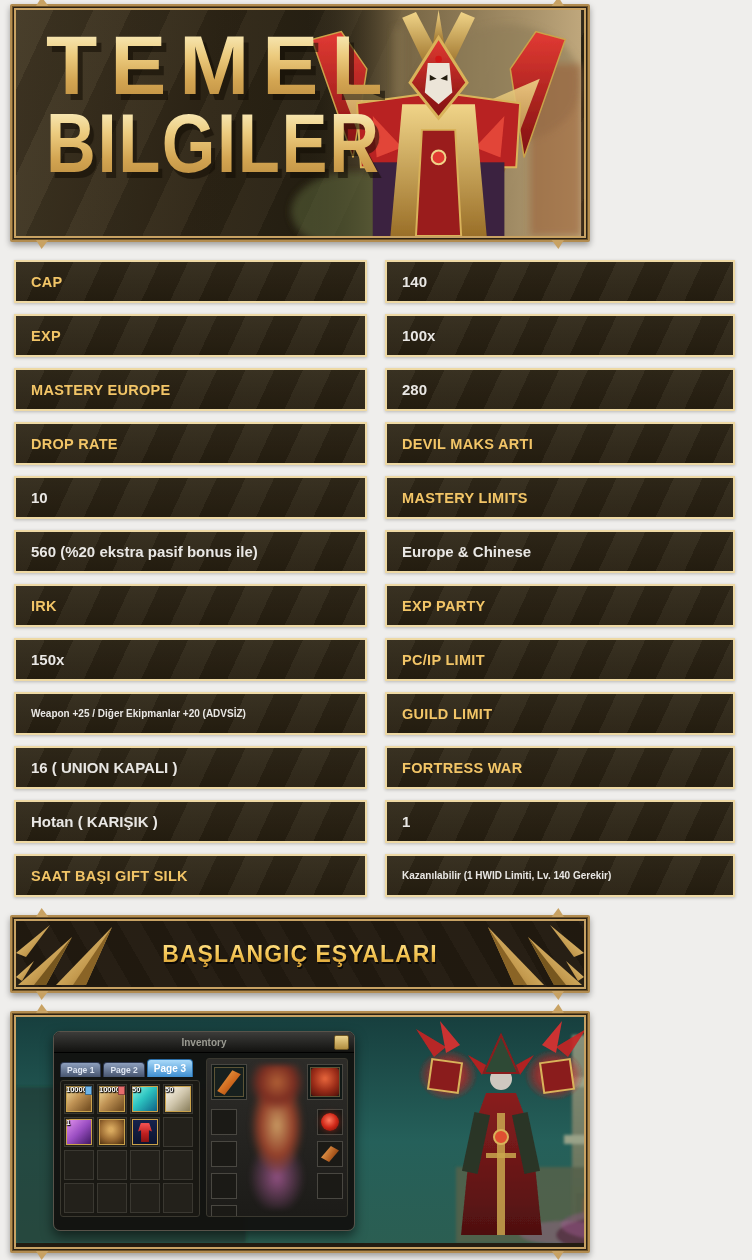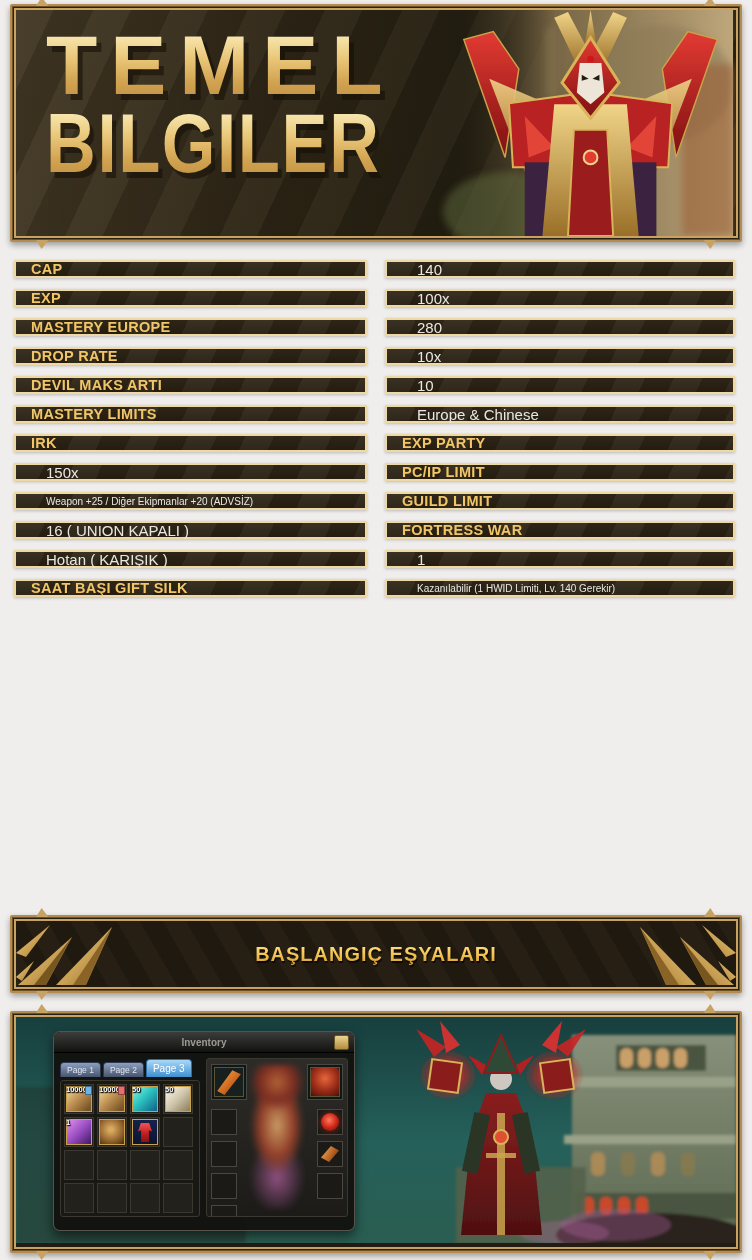--- a/index.html
+++ b/index.html
@@ -4,21 +4,21 @@
 <style>
   html,body{margin:0;padding:0;}
   body{
     width:752px;height:1260px;overflow:hidden;position:relative;
     background:#efeeec;
     font-family:"Liberation Sans",sans-serif;
   }
 
   
   .gold-frame{
-    position:absolute;left:10px;width:732px;
+    position:absolute;left:10px;width:580px;
     border:2px solid #b28c50;background:#2a2115;padding:2px;
     box-sizing:border-box;border-radius:2px;
     box-shadow:0 3px 6px rgba(0,0,0,.35), inset 0 0 0 1px #6d5227;
   }
   .frame-inner{
     width:100%;height:100%;box-sizing:border-box;
     border:2px solid #c8a263;background:#241c11;position:relative;overflow:hidden;
   }
   .orn{position:absolute;width:20px;height:9px;background:#c8a263;
        clip-path:polygon(0 100%,28% 0,62% 100%);z-index:3;}
@@ -45,41 +45,41 @@
   }
   .hero-line.l1{font-size:84px;letter-spacing:13px;}
   .hero-line.l2{font-size:84px;letter-spacing:2px;transform:scaleX(.82);}
 
   
   #info-table{
     position:absolute;top:260px;left:14px;width:721px;
     display:grid;grid-template-columns:353px 350px;gap:11px 18px;
   }
   .info-box{
-    height:18px;box-sizing:border-box;display:flex;align-items:center;
+    height:43px;box-sizing:border-box;display:flex;align-items:center;
     padding:0 15px;border:2px solid #eed9a4;
     background:
       repeating-linear-gradient(115deg, rgba(255,255,255,.035) 0 26px, rgba(0,0,0,.10) 26px 52px),
       linear-gradient(180deg,#322a1a,#271f11);
     box-shadow:0 1px 3px rgba(0,0,0,.22);
   }
   .info-label{color:#f2c567;font-weight:bold;font-size:14.5px;letter-spacing:.3px;white-space:nowrap;}
-  .info-value{color:#e9e7e4;font-weight:normal;font-size:15px;white-space:nowrap;margin-left:15px;}
+  .info-value{color:#e9e7e4;font-weight:bold;font-size:15px;white-space:nowrap;}
   .info-value.small{font-size:10px;}
 
   
   #banner-frame{top:915px;height:78px;}
   #banner-frame .frame-inner{
     background:
       repeating-linear-gradient(60deg, rgba(255,255,255,.02) 0 20px, rgba(0,0,0,.08) 20px 40px),
       #231b10;
     display:flex;align-items:center;justify-content:center;
   }
   .banner-title{
-    font-weight:bold;font-size:20px;letter-spacing:1px;color:transparent;
+    font-weight:bold;font-size:23px;letter-spacing:1px;color:transparent;
     background:linear-gradient(180deg,#ffe084 10%,#f2c04d 55%,#cf9a35 100%);
     -webkit-background-clip:text;background-clip:text;
     filter:drop-shadow(1px 2px 0 rgba(0,0,0,.65));
   }
   .shards{position:absolute;top:0;height:100%;}
   .shards.left{left:0;}
   .shards.right{right:0;transform:scaleX(-1);}
 
   
   #shot-frame{top:1011px;height:242px;}
@@ -95,21 +95,21 @@
   .inv-titlebar{height:20px;background:linear-gradient(#3c3c3a,#121210);
     border-radius:6px 6px 0 0;border-bottom:1px solid #000;
     display:flex;align-items:center;justify-content:center;position:relative;}
   .inv-title{color:#9b9b92;font-size:10px;font-weight:bold;}
   .inv-close{position:absolute;right:5px;top:3px;width:13px;height:13px;
     background:linear-gradient(#ecd48e,#b18e40);border:1px solid #6b5524;border-radius:2px;}
   .inv-body{display:flex;gap:6px;padding:5px 6px;}
   .inv-left{width:140px;}
   .inv-tabs{display:flex;gap:2px;align-items:flex-end;height:19px;margin-bottom:3px;}
   .inv-tab{height:14px;padding:0 6px;display:flex;align-items:center;
-    font-size:8.5px;font-weight:normal;color:#dfe6f2;
+    font-size:8.5px;font-weight:bold;color:#dfe6f2;
     background:linear-gradient(#8d9fbd,#47556f);border:1px solid #2e3850;
     border-bottom:none;border-radius:4px 4px 0 0;}
   .inv-tab.active{height:17px;font-size:10px;color:#fff;
     background:linear-gradient(#a9d9f9,#3f8fd0);border-color:#2b6ea8;}
   .inv-grid{display:grid;grid-template-columns:repeat(4,30px);grid-auto-rows:30px;
     gap:3px;background:#191813;padding:3px;border:1px solid #3a382f;border-radius:3px;}
   .slot{background:#23211b;border:1px solid #3a3831;position:relative;box-sizing:border-box;}
   .item-icon{position:absolute;inset:1px;border:1px solid #caa24a;box-sizing:border-box;}
   .count{position:absolute;top:0;left:1px;z-index:2;font-size:7.5px;font-weight:bold;color:#fff;
     text-shadow:0 0 2px #000,0 0 2px #000,1px 1px 1px #000;}
@@ -232,33 +232,33 @@
   <div class="info-box">
     <span class="info-label">MASTERY EUROPE</span>
   </div>
   <div class="info-box">
     <span class="info-value">280</span>
   </div>
 
   <div class="info-box">
     <span class="info-label">DROP RATE</span>
   </div>
-  <div class="info-box">
-    <span class="info-value">10x</span>
-  </div>
 
   <div class="info-box">
     <span class="info-label">DEVIL MAKS ARTI</span>
   </div>
   <div class="info-box">
     <span class="info-value">10</span>
   </div>
 
   <div class="info-box">
     <span class="info-label">MASTERY LIMITS</span>
+  </div>
+  <div class="info-box">
+    <span class="info-value">560 (%20 ekstra pasif bonus ile)</span>
   </div>
 
   <div class="info-box">
     <span class="info-value">Europe &amp; Chinese</span>
   </div>
   <div class="info-box">
     <span class="info-label">IRK</span>
   </div>
 
   <div class="info-box">

